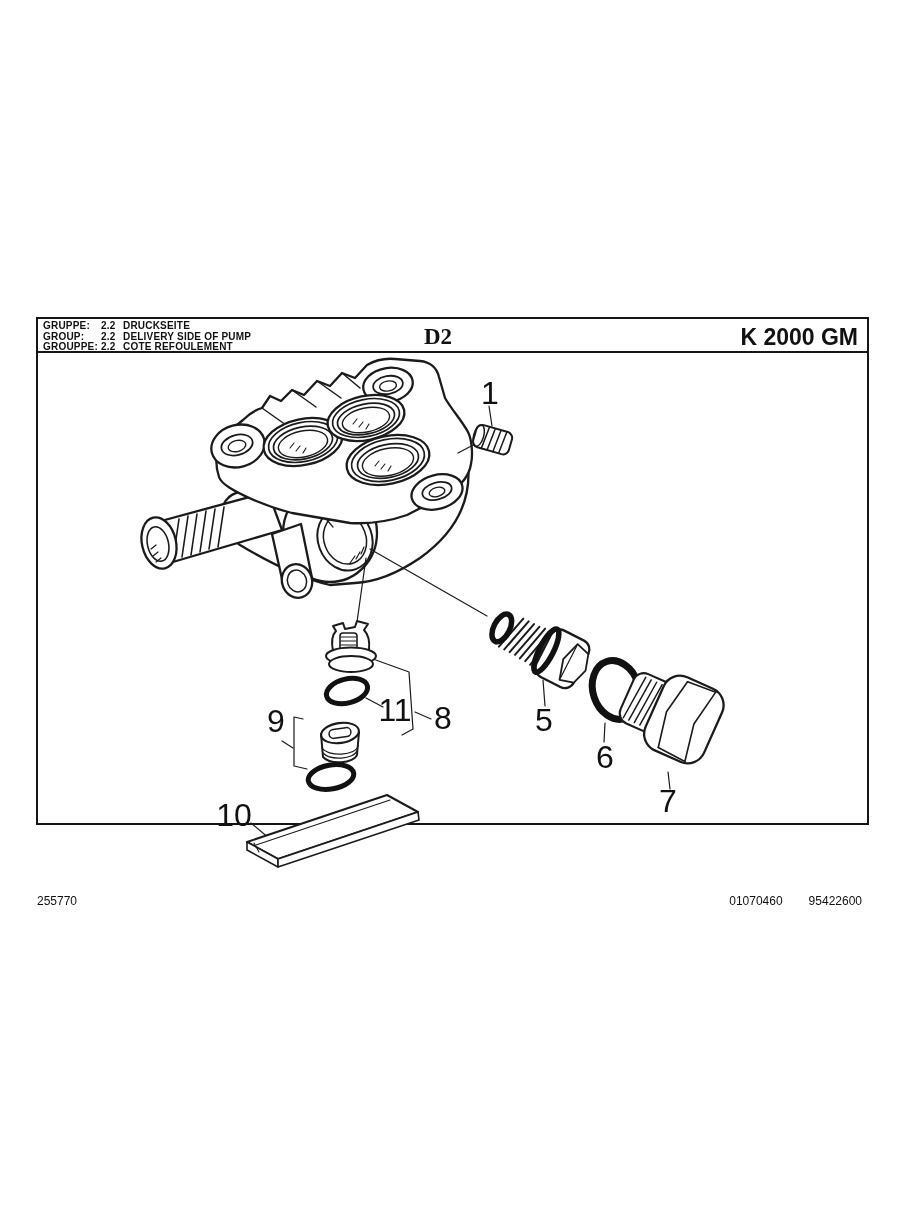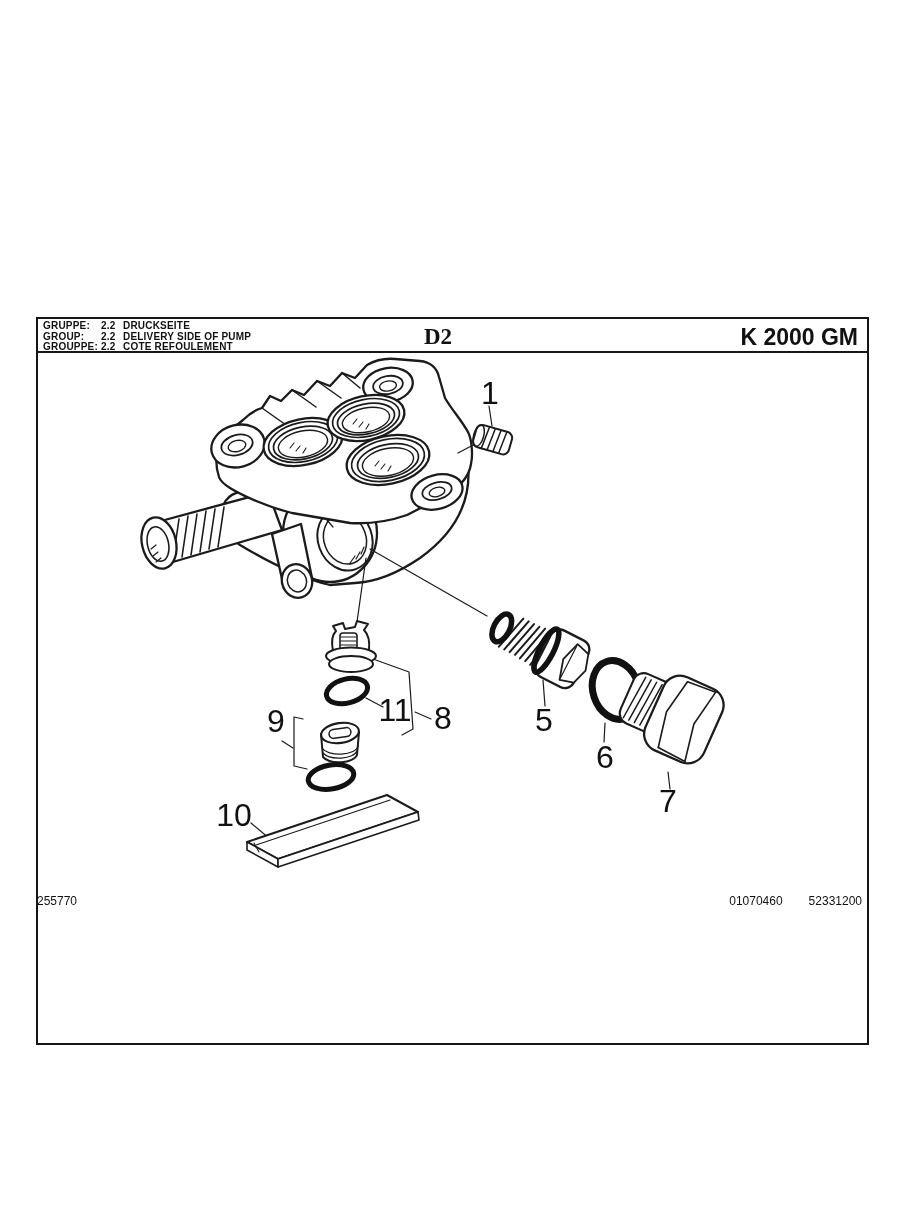--- a/index.html
+++ b/index.html
@@ -2,21 +2,21 @@
 <html><head>
 <meta charset="utf-8">
 <style>
   html,body{margin:0;padding:0;}
   body{
     width:906px;height:1208px;position:relative;background:#ffffff;
     font-family:"Liberation Sans", sans-serif;color:#111;
     overflow:hidden;
   }
   .doc-frame{
-    position:absolute;left:36px;top:317px;width:833px;height:728px;
+    position:absolute;left:36px;top:317px;width:833px;height:508px;
     border:2px solid #161616;box-sizing:border-box;background:#fff;
   }
   .header-row{
     position:absolute;top:0;left:0;right:0;height:34px;
     border-bottom:2px solid #161616;box-sizing:border-box;
   }
   .group-block{
     position:absolute;left:5px;top:2px;font-size:10px;font-weight:bold;
     line-height:10.5px;letter-spacing:.2px;
   }
@@ -66,21 +66,21 @@
     </div>
     <div class="sheet-code">D2</div>
     <div class="model-code">K 2000 GM</div>
   </div>
   <div class="diagram-area"></div>
 </div>
 
 <div class="refs-left">255770</div>
 <div class="refs-right">
   <span>01070460</span>
-  <span>52331200</span>
+  <span>95422600</span>
 </div>
 
 <svg class="art" width="906" height="1208" viewBox="0 0 906 1208">
 
   <g stroke-width="2.3">
 
     <path class="wh" d="M222,516 C220,505 228,494 240,492 L300,505 L380,515 L452,488 C462,484 468,476 468,464 C472,505 452,535 420,558 C398,573 375,582 355,583 L330,585 C300,578 265,560 240,545 C228,537 223,527 222,516 Z"></path>
 
     <polygon class="wh" points="150,524 268,492 282,530 166,564"></polygon>
     <g class="ln" stroke-width="1.6">

